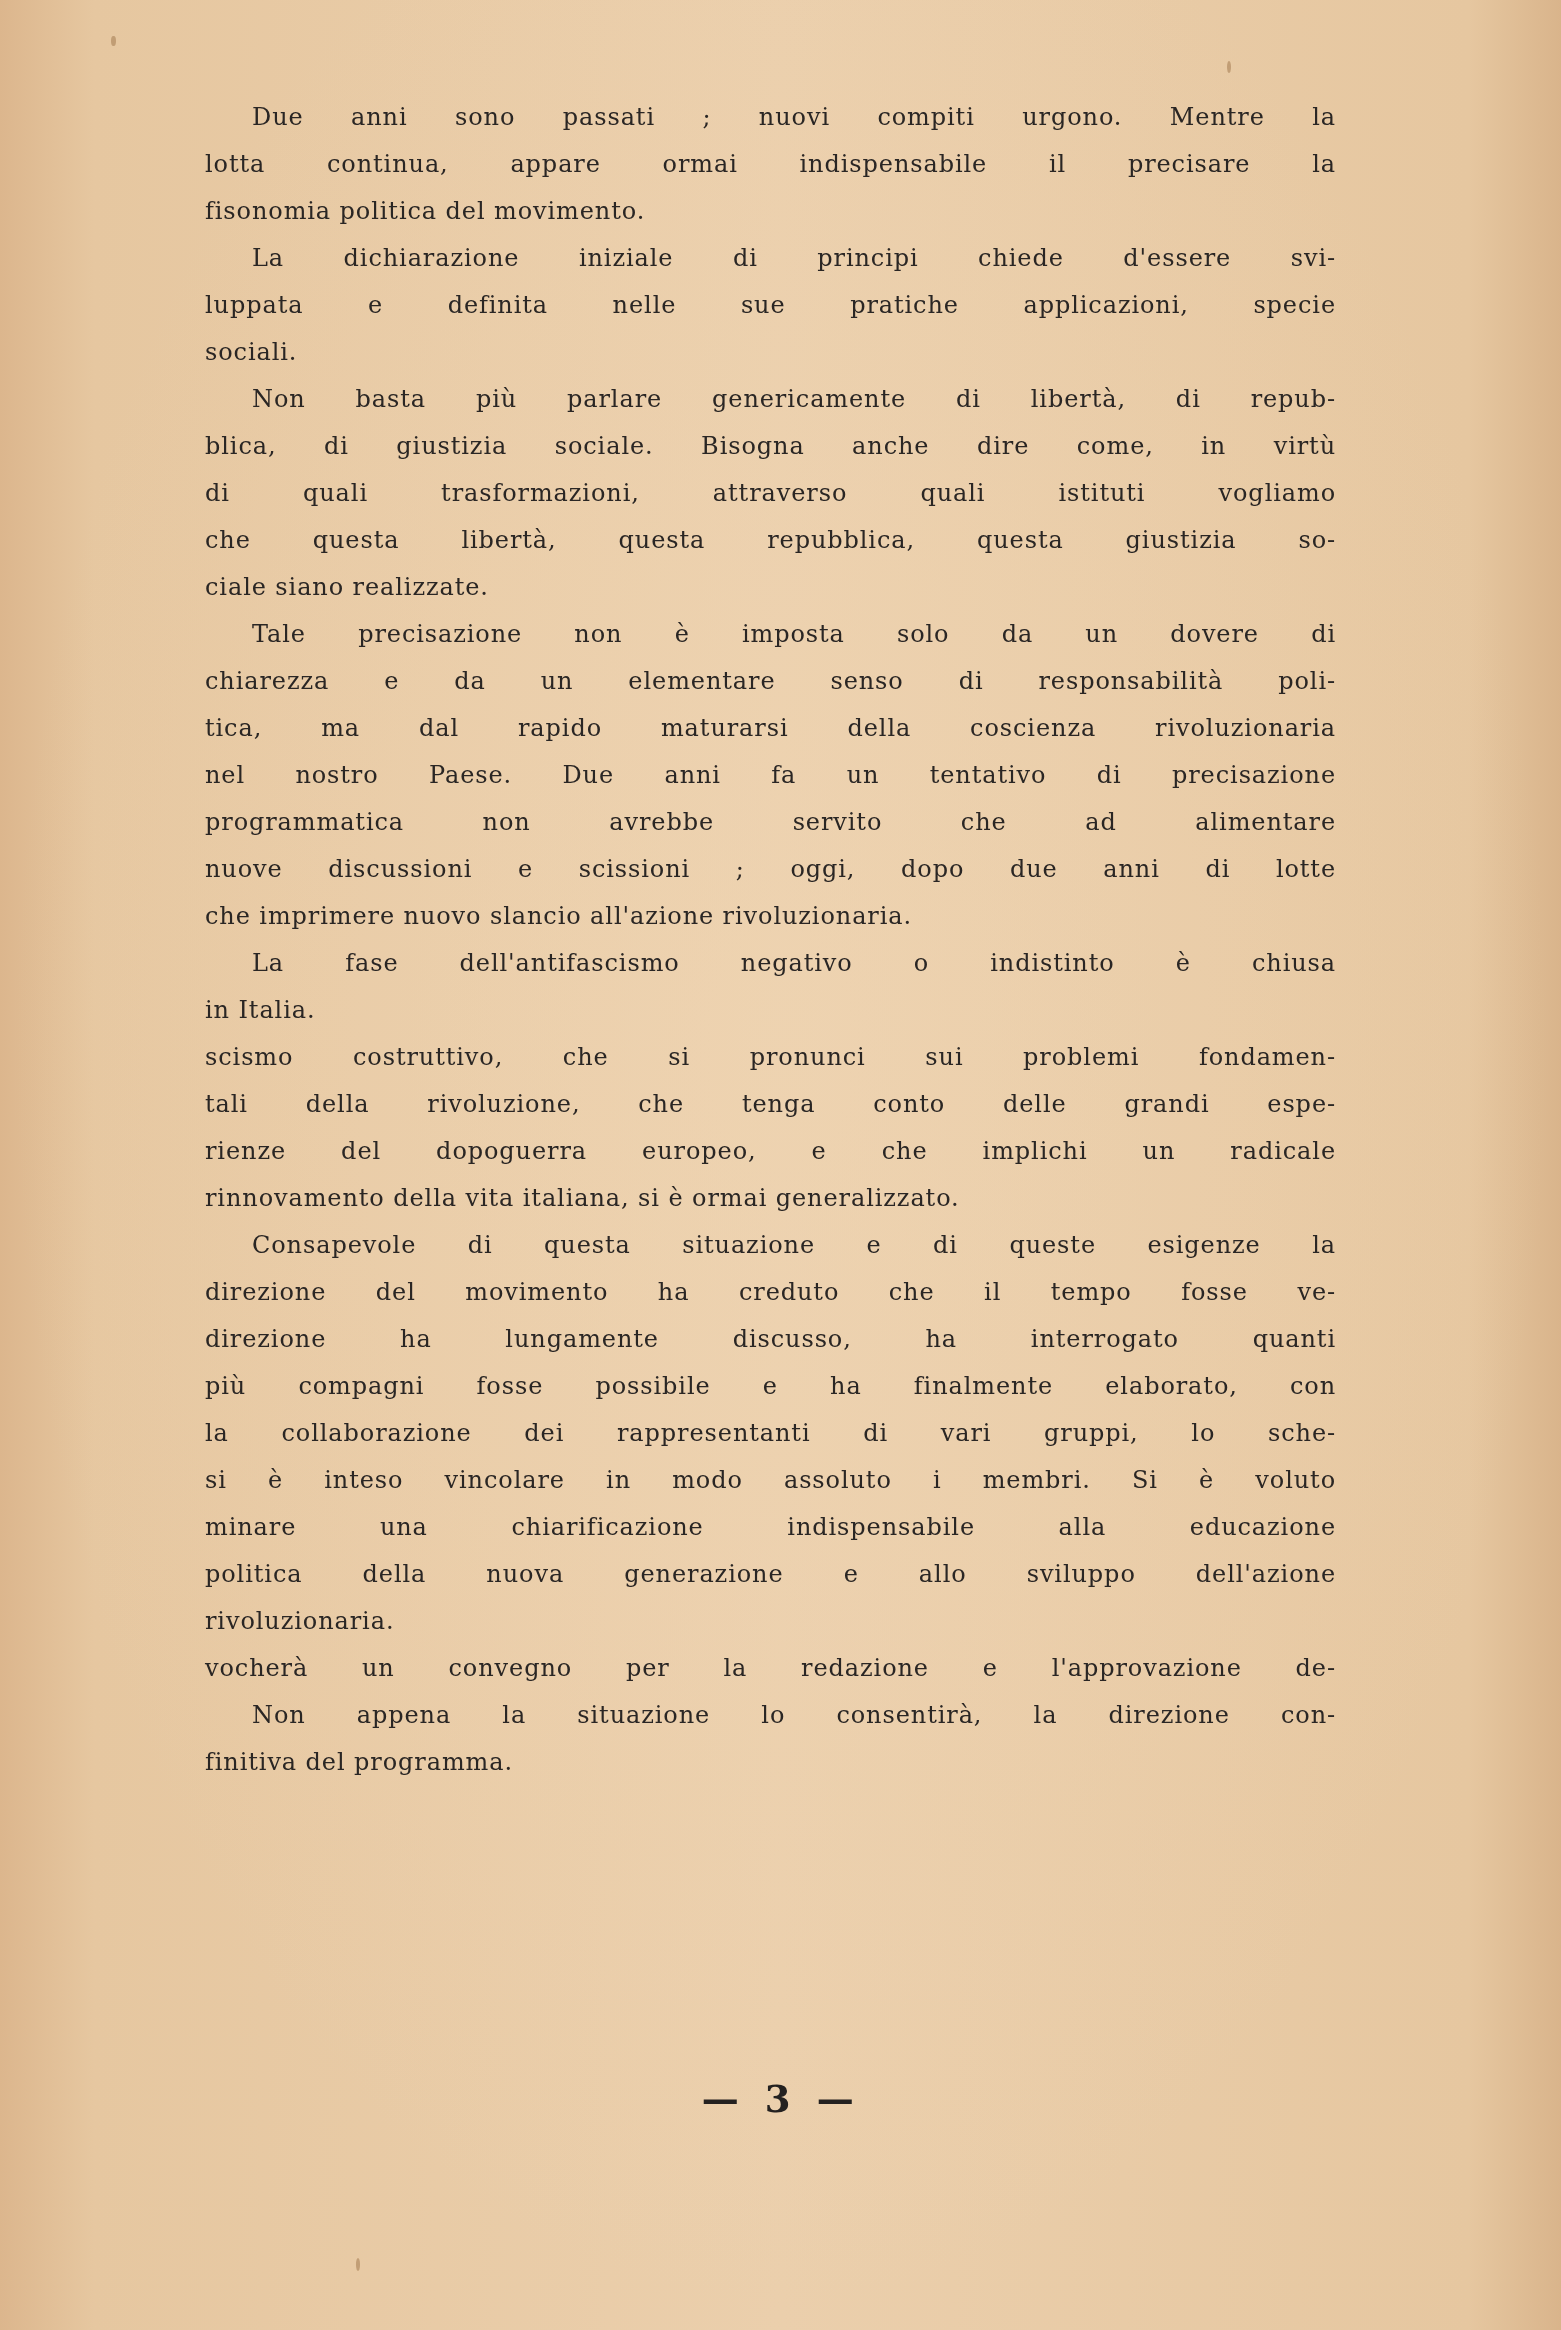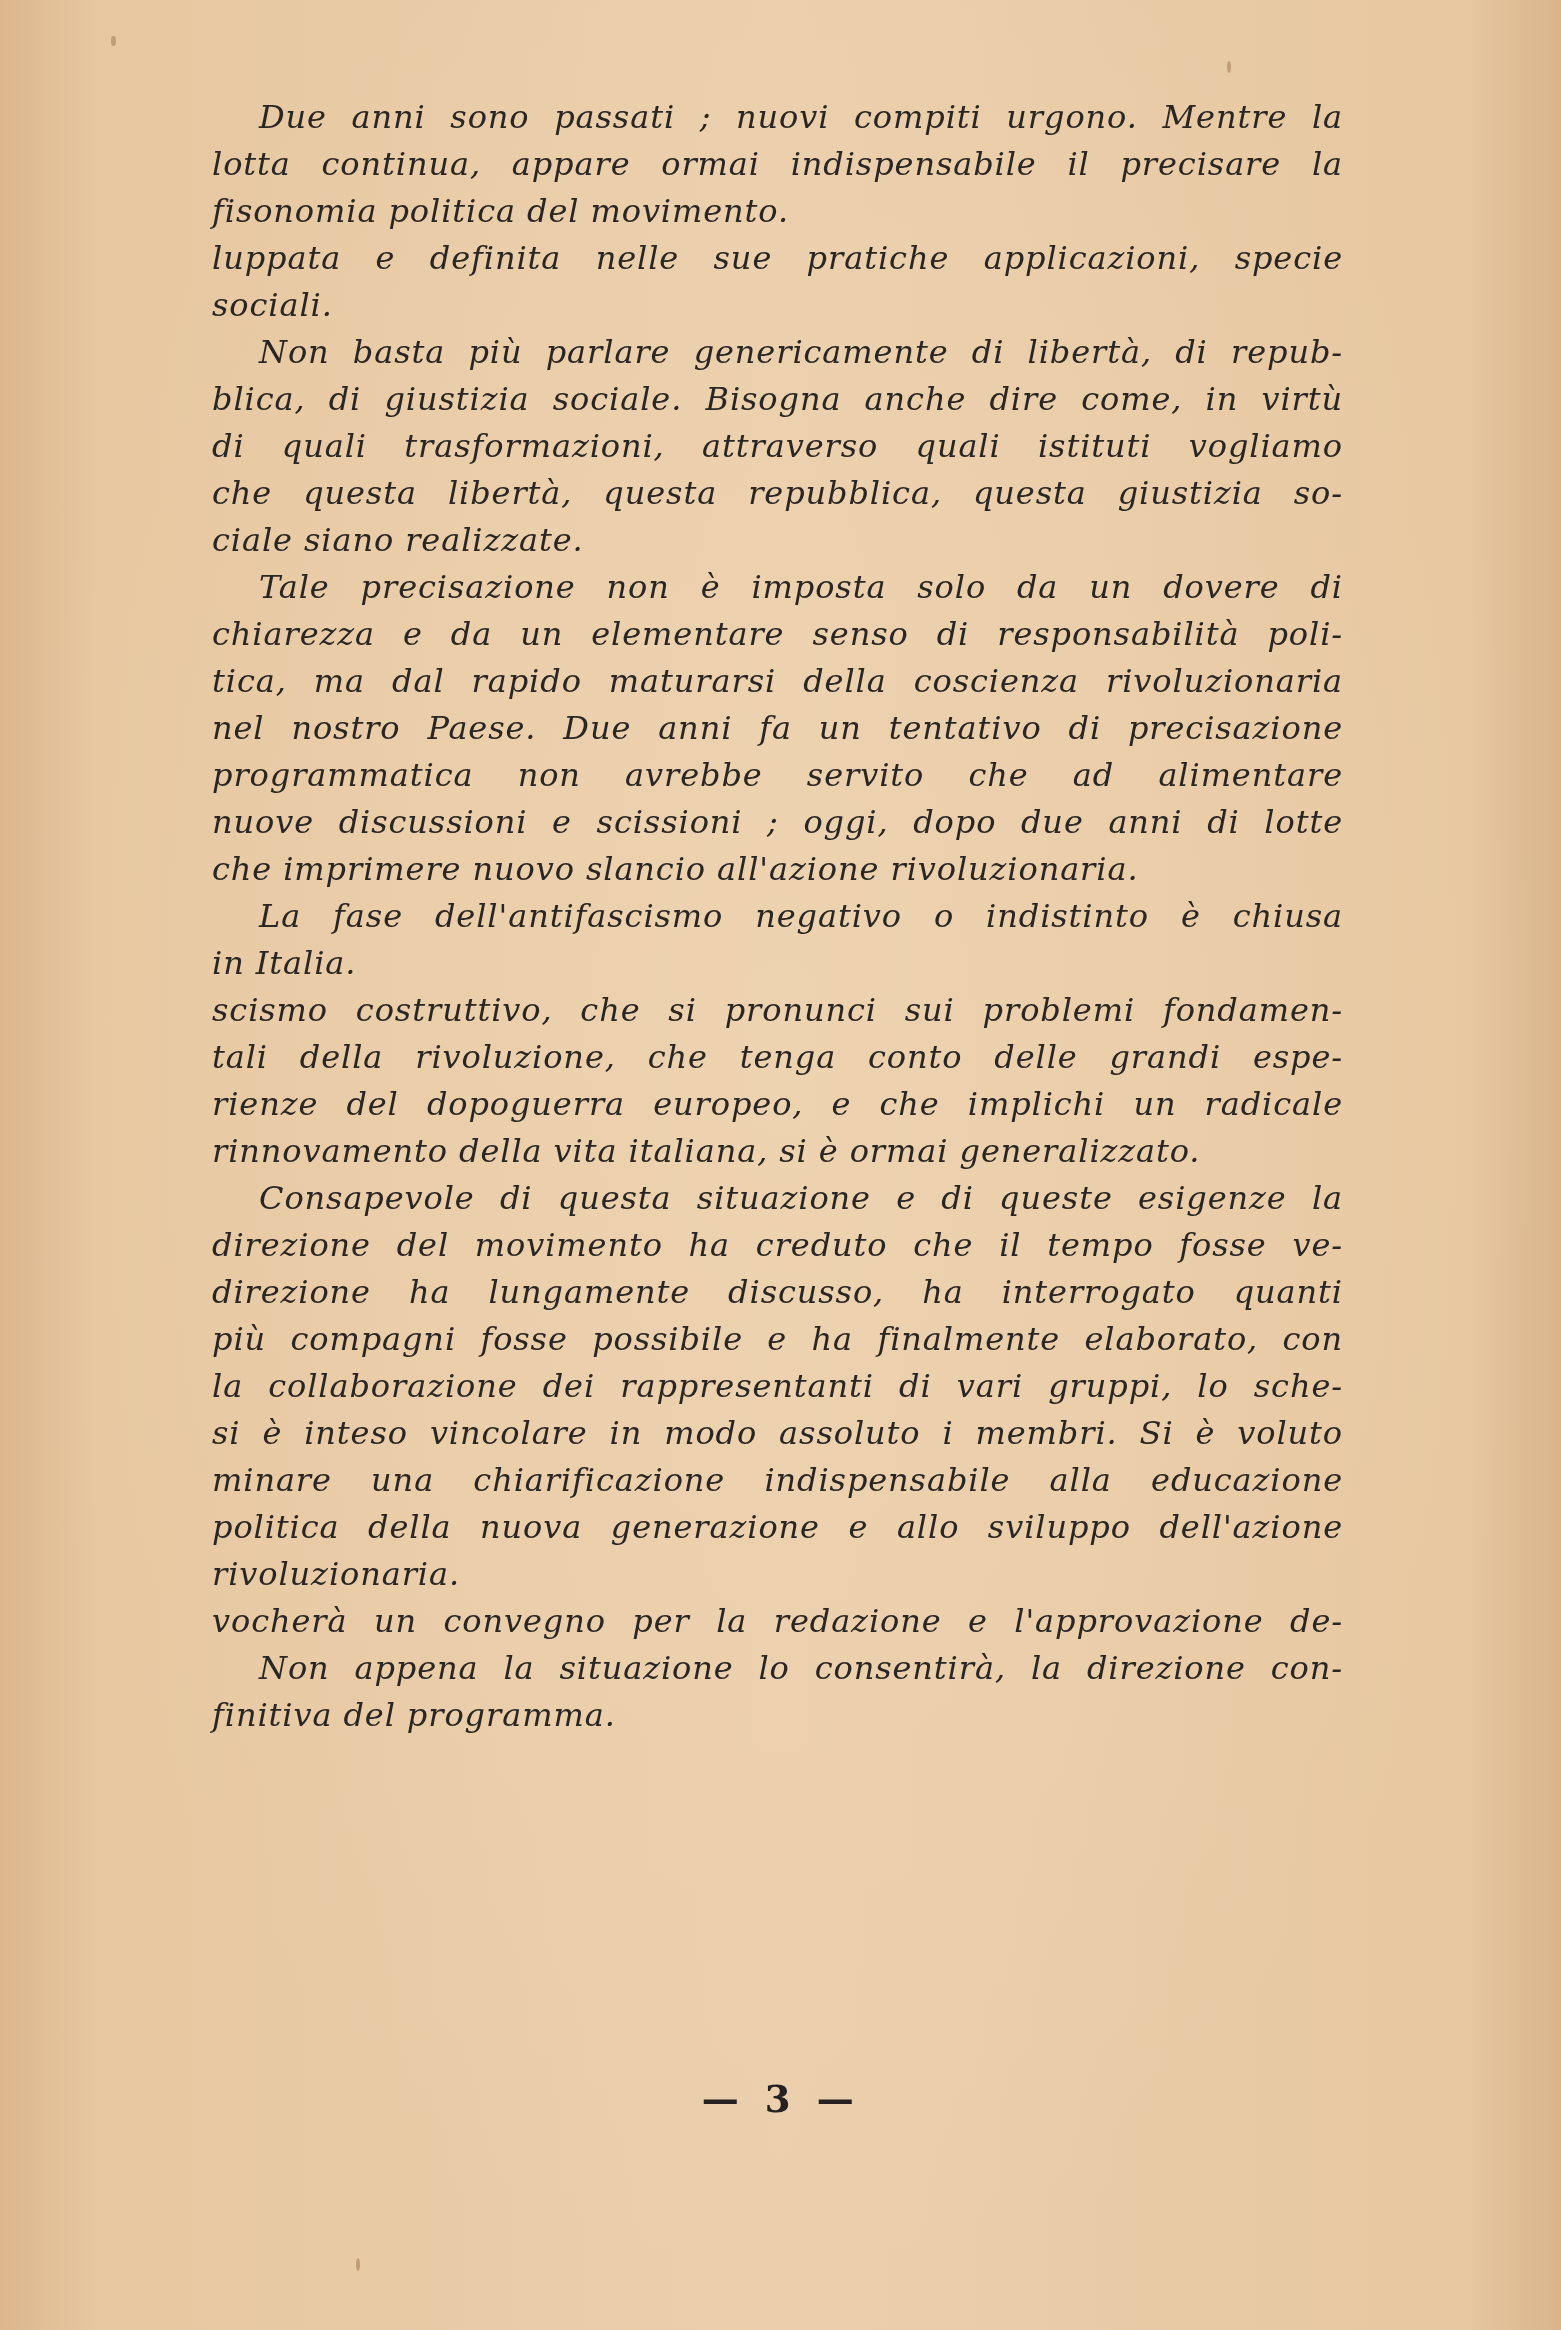--- a/index.html
+++ b/index.html
@@ -16,26 +16,25 @@
       position: relative;
       width: 1562px;
       height: 2330px;
       background:
         radial-gradient(ellipse at 50% 45%, rgba(240,214,180,0.55) 0%, rgba(232,201,162,0) 70%),
         linear-gradient(90deg, #dcb68d 0%, #e6c7a0 6%, #ebcfac 50%, #e6c7a0 94%, #d9b48b 100%);
       box-sizing: border-box;
     }
     .text-block {
       position: absolute;
-      left: 212px;
+      left: 205px;
       top: 94px;
       width: 1131px;
       font-family: "DejaVu Serif", "Liberation Serif", serif;
-      font-style: italic;
-      font-size: 32px;
+      font-size: 24px;
       line-height: 47px;
       color: #2a2624;
       letter-spacing: 0.9px;
       text-align: justify;
     }
     .line {
       display: block;
       white-space: nowrap;
       text-align: justify;
       text-align-last: justify;
@@ -72,20 +71,21 @@
 
 <div class="page">
   <div class="speck" style="left:111px;top:36px;width:4.7px;height:10.4px;"></div>
   <div class="speck" style="left:1227px;top:61px;width:3.8px;height:12.2px;"></div>
   <div class="speck" style="left:356px;top:2258px;width:4.2px;height:13px;"></div>
 
   <div class="text-block" id="text-block">
       <span class="line indent">Due anni sono passati ; nuovi compiti urgono. Mentre la</span>
       <span class="line">lotta continua, appare ormai indispensabile il precisare la</span>
       <span class="line last">fisonomia politica del movimento.</span>
+      <span class="line indent">La dichiarazione iniziale di principi chiede d'essere svi-</span>
       <span class="line">luppata e definita nelle sue pratiche applicazioni, specie</span>
       <span class="line last">sociali.</span>
       <span class="line indent">Non basta più parlare genericamente di libertà, di repub-</span>
       <span class="line">blica, di giustizia sociale. Bisogna anche dire come, in virtù</span>
       <span class="line">di quali trasformazioni, attraverso quali istituti vogliamo</span>
       <span class="line">che questa libertà, questa repubblica, questa giustizia so-</span>
       <span class="line last">ciale siano realizzate.</span>
       <span class="line indent">Tale precisazione non è imposta solo da un dovere di</span>
       <span class="line">chiarezza e da un elementare senso di responsabilità poli-</span>
       <span class="line">tica, ma dal rapido maturarsi della coscienza rivoluzionaria</span>

